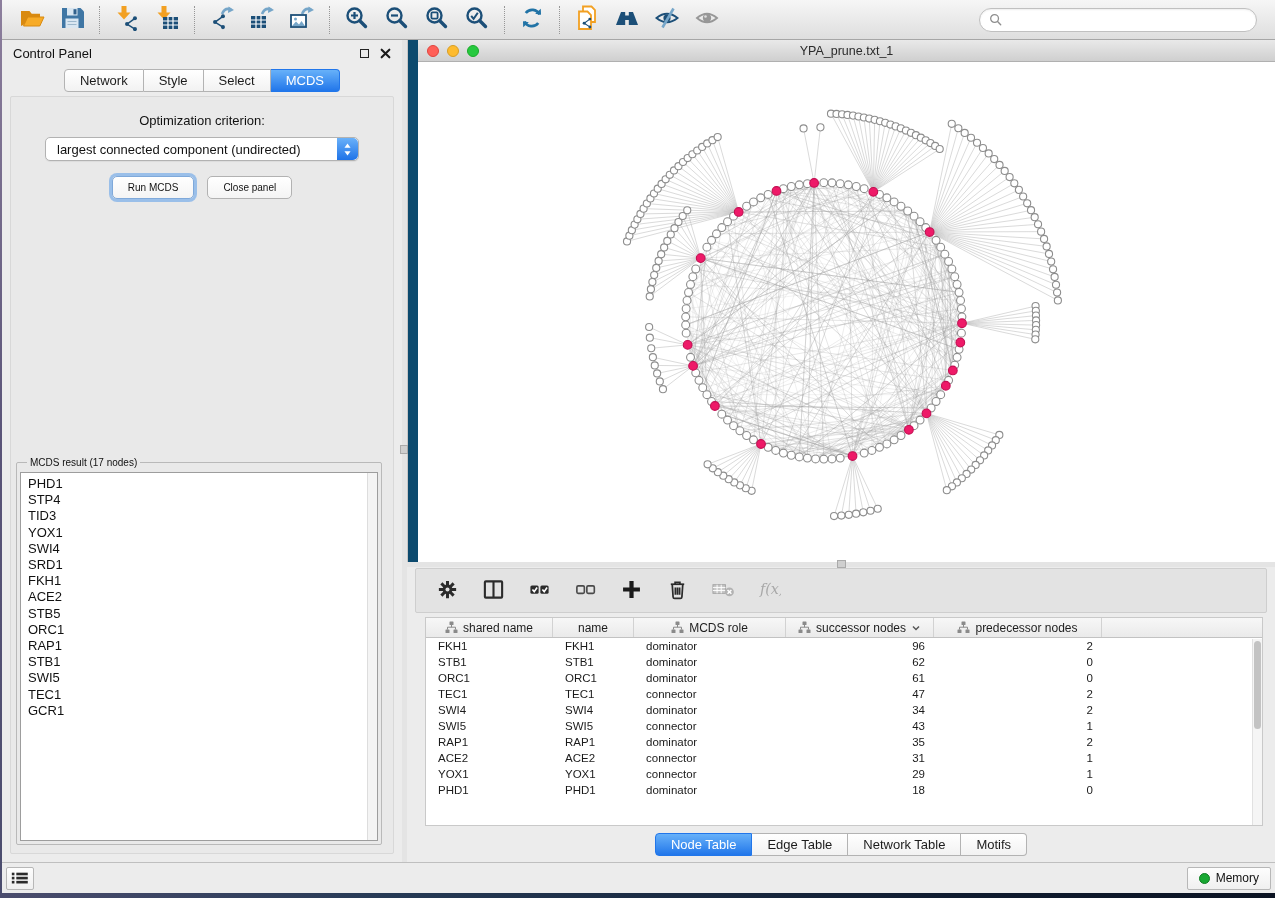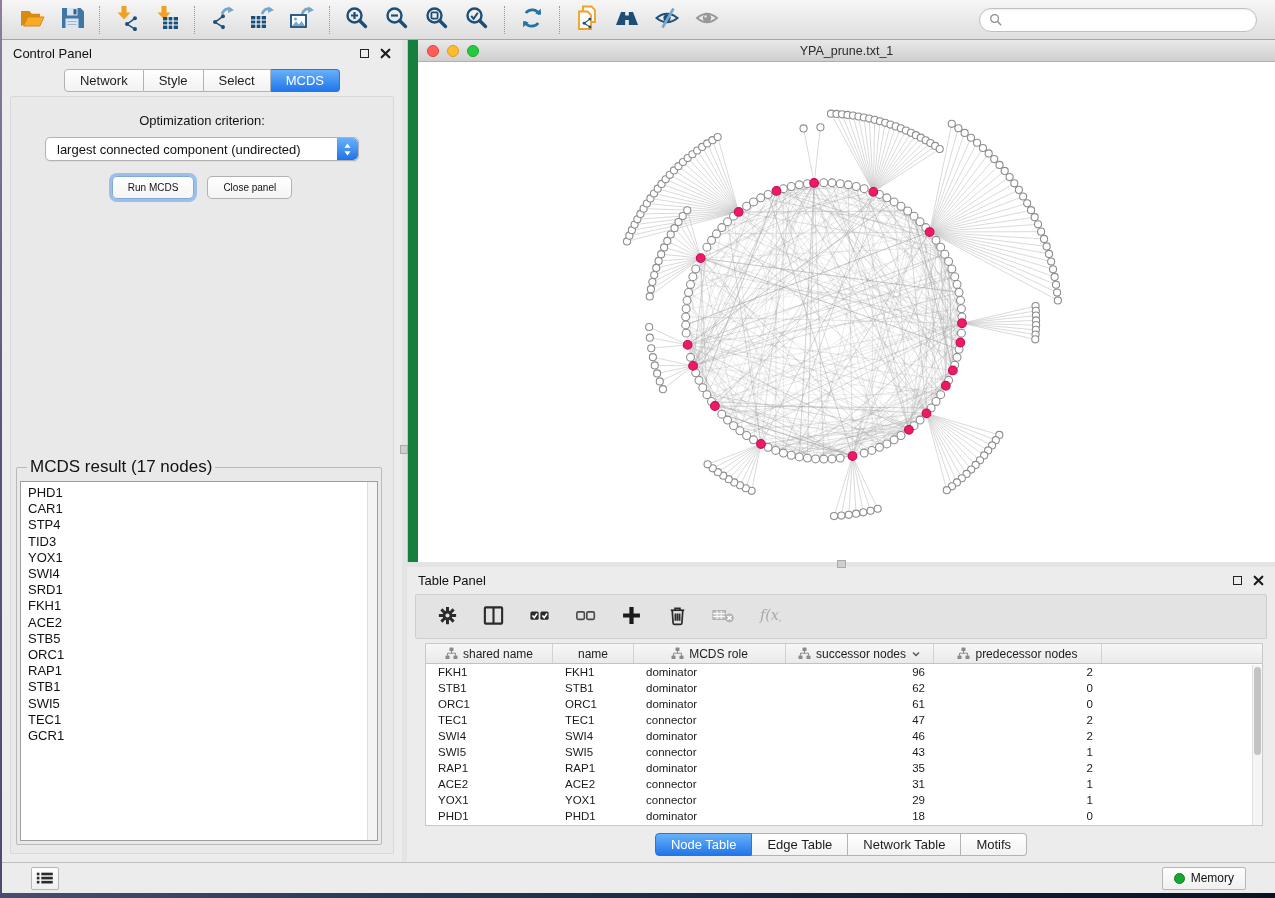--- a/index.html
+++ b/index.html
@@ -2,21 +2,21 @@
 <html><head>
 <meta charset="utf-8">
 <style>
   * { margin:0; padding:0; box-sizing:border-box; }
   html,body { width:1275px; height:898px; overflow:hidden; }
   body {
     font-family:"Liberation Sans", sans-serif;
     background:linear-gradient(110deg,#8d7f9d 0%, #5a5478 10%, #263a55 45%, #101c30 80%, #0b1322 100%);
     position:relative;
   }
-  .window { position:absolute; left:2px; top:0; right:0; bottom:5px; background:#15803d; display:flex; flex-direction:column; }
+  .window { position:absolute; left:2px; top:0; right:0; bottom:5px; background:#0c4a6e; display:flex; flex-direction:column; }
 
   
   .toolbar { height:40px; flex:none; background:linear-gradient(#f6f6f6,#dedede); border-bottom:1px solid #a6a6a6; display:flex; align-items:center; padding:0 12px; }
   .tb-group { display:flex; align-items:center; gap:4px; }
   .tb-sep { width:0; height:28px; border-left:1px dotted #979797; margin:0 9px; }
   .tbtn { width:36px; height:32px; background:transparent; border:none; display:flex; align-items:center; justify-content:center; cursor:pointer; }
   .tbtn svg { width:26px; height:26px; }
   .searchbox { margin-left:auto; margin-right:6px; width:278px; height:24px; background:#fff; border:1px solid #c0c0c0; border-radius:12px; display:flex; align-items:center; padding:0 9px; gap:5px; box-shadow:inset 0 1px 2px rgba(0,0,0,.07); }
   .searchbox svg { width:13px; height:13px; flex:none; }
   .searchbox input { border:none; outline:none; flex:1; font-size:12px; background:transparent; font-family:"Liberation Sans",sans-serif; }
@@ -40,21 +40,21 @@
   .cp-content { flex:1; margin:0 8px 8px; background:#e9e9e9; border:1px solid #d8d8d8; border-radius:2px; position:relative; }
   .opt-label { text-align:center; font-size:13px; color:#111; margin-top:16px; }
   .combo { margin:9px auto 0; width:314px; height:24px; background:#fff; border:1px solid #b2b2b2; border-radius:5px; display:flex; align-items:center; font-size:13px; color:#111; padding-left:11px; position:relative; cursor:pointer; box-shadow:0 1px 1px rgba(0,0,0,.06); }
   .combo-step { position:absolute; right:0; top:0; bottom:0; width:21px; background:linear-gradient(#6ab1f9,#1f73e8); border-radius:0 5px 5px 0; display:flex; align-items:center; justify-content:center; }
   .combo-step svg { width:9px; height:15px; }
   .btn-row { display:flex; justify-content:center; gap:13px; margin-top:15px; }
   .mac-btn { height:23px; padding:0 15px; background:linear-gradient(#ffffff,#f4f4f4); border:1px solid #b2b2b2; border-radius:5px; font-size:10px; color:#111; cursor:pointer; font-family:"Liberation Sans",sans-serif; }
   .mac-btn.focus { box-shadow:0 0 0 3px rgba(102,163,233,.6); border-color:#7fa9da; }
 
   .result-box { position:absolute; left:5px; right:11px; top:360px; bottom:8px; border:1px solid #b9b9b9; border-radius:2px; padding:4px 3px 3px; }
-  .result-box legend { font-size:17px; color:#111; padding:0 3px; margin-left:7px; }
+  .result-box legend { font-size:10px; color:#111; padding:0 3px; margin-left:7px; }
   .result-list { width:100%; height:100%; background:#fff; border:1px solid #9d9d9d; position:relative; overflow:hidden; font-size:13px; line-height:16.2px; color:#111; padding:3px 0 0 7px; }
   .result-list::after { content:''; position:absolute; right:0; top:0; bottom:0; width:9px; background:#f4f4f4; border-left:1px solid #ddd; }
 
   
   .vsplit { width:5px; flex:none; background:#e4e4e4; position:relative; cursor:col-resize; }
   .vsplit .grip { position:absolute; top:405px; left:-2px; width:8px; height:9px; background:#cfcfcf; border:1px solid #aaa; }
   .hsplit { height:5px; flex:none; background:#e4e4e4; position:relative; cursor:row-resize; }
   .hsplit .grip { position:absolute; left:430px; top:-2px; width:9px; height:8px; background:#cfcfcf; border:1px solid #aaa; }
 
   
@@ -79,21 +79,21 @@
   .th svg.tree { width:13px; height:13px; }
   .th svg.chev { width:10px; height:10px; }
   .tr { display:flex; height:16px; align-items:center; font-size:11.5px; color:#1b1b1b; }
   .td { flex:none; overflow:hidden; white-space:nowrap; }
   .td.num { text-align:right; padding-right:9px; }
   .tbl-scroll { position:absolute; top:21px; right:0; bottom:0; width:10px; background:#f5f5f5; border-left:1px solid #e1e1e1; }
   .tbl-scroll .thumb { position:absolute; top:2px; left:1px; width:7px; height:88px; background:#c3c3c3; border-radius:4px; }
   .tbl-tabs { height:36px; flex:none; display:flex; align-items:center; justify-content:center; }
 
   
-  .status-bar { height:31px; flex:none; background:#ececec; border-top:1px solid #bfbfbf; display:flex; align-items:center; padding:0 29px; }
+  .status-bar { height:31px; flex:none; background:#ececec; border-top:1px solid #bfbfbf; display:flex; align-items:center; padding:0 4px; }
   .sb-btn { height:23px; background:linear-gradient(#fdfdfd,#f0f0f0); border:1px solid #b7b7b7; border-radius:2px; display:flex; align-items:center; justify-content:center; gap:6px; font-size:12px; color:#111; cursor:pointer; font-family:"Liberation Sans",sans-serif; }
   .sb-btn.list { width:28px; }
   .sb-btn.mem { margin-left:auto; padding:0 11px; }
   .dot { width:11px; height:11px; border-radius:50%; background:#18a832; border:1px solid #0e7d22; }
 </style>
 </head>
 <body>
 
 <div class="window">
 
@@ -307,21 +307,20 @@
           </span>
         </div>
         <div class="btn-row">
           <button class="mac-btn focus">Run MCDS</button>
           <button class="mac-btn">Close panel</button>
         </div>
         <fieldset class="result-box">
           <legend>MCDS result (17 nodes)</legend>
           <div class="result-list" id="result-list">
               <div>PHD1</div>
-              <div>CAR1</div>
               <div>STP4</div>
               <div>TID3</div>
               <div>YOX1</div>
               <div>SWI4</div>
               <div>SRD1</div>
               <div>FKH1</div>
               <div>ACE2</div>
               <div>STB5</div>
               <div>ORC1</div>
               <div>RAP1</div>
@@ -1092,31 +1091,20 @@
               </g>
             </svg>
         </div>
       </div>
 
       <div class="hsplit">
           <span class="grip"></span>
         </div>
 
       <div class="table-panel">
-        <div class="panel-titlebar">
-          <span>Table Panel</span>
-          <span class="pt-icons">
-            <span class="float-ic"></span>
-            <span class="close-ic">
-                <svg viewBox="0 0 10 10">
-                  <path d="M1.5 1.5 L8.5 8.5 M8.5 1.5 L1.5 8.5" stroke="#1b1b1b" stroke-width="1.9" stroke-linecap="round"></path>
-                </svg>
-              </span>
-          </span>
-        </div>
         <div class="tp-toolbar" id="tp-toolbar">
             <button class="tp-btn">
               <span><svg viewBox="0 0 24 24">
                   <g stroke="#2b2b2b" stroke-width="3.1">
                     <path d="M16.5 12 H21 M15.2 15.2 L18.4 18.4 M12 16.5 V21 M8.8 15.2 L5.6 18.4 M7.5 12 H3 M8.8 8.8 L5.6 5.6 M12 7.5 V3 M15.2 8.8 L18.4 5.6"></path>
                   </g>
                   <circle cx="12" cy="12" r="5.1" fill="#2b2b2b"></circle>
                   <circle cx="12" cy="12" r="2.1" fill="#e3e3e3"></circle>
                 </svg></span>
             </button>
@@ -1269,21 +1257,21 @@
                 <div class="td" style="width: 127px; padding-left: 12px;">TEC1</div>
                 <div class="td" style="width: 81px; padding-left: 12px;">TEC1</div>
                 <div class="td" style="width: 152px; padding-left: 12px;">connector</div>
                 <div class="td num" style="width: 148px;">47</div>
                 <div class="td num" style="width: 168px;">2</div>
               </div>
               <div class="tr">
                 <div class="td" style="width: 127px; padding-left: 12px;">SWI4</div>
                 <div class="td" style="width: 81px; padding-left: 12px;">SWI4</div>
                 <div class="td" style="width: 152px; padding-left: 12px;">dominator</div>
-                <div class="td num" style="width: 148px;">46</div>
+                <div class="td num" style="width: 148px;">34</div>
                 <div class="td num" style="width: 168px;">2</div>
               </div>
               <div class="tr">
                 <div class="td" style="width: 127px; padding-left: 12px;">SWI5</div>
                 <div class="td" style="width: 81px; padding-left: 12px;">SWI5</div>
                 <div class="td" style="width: 152px; padding-left: 12px;">connector</div>
                 <div class="td num" style="width: 148px;">43</div>
                 <div class="td num" style="width: 168px;">1</div>
               </div>
               <div class="tr">

